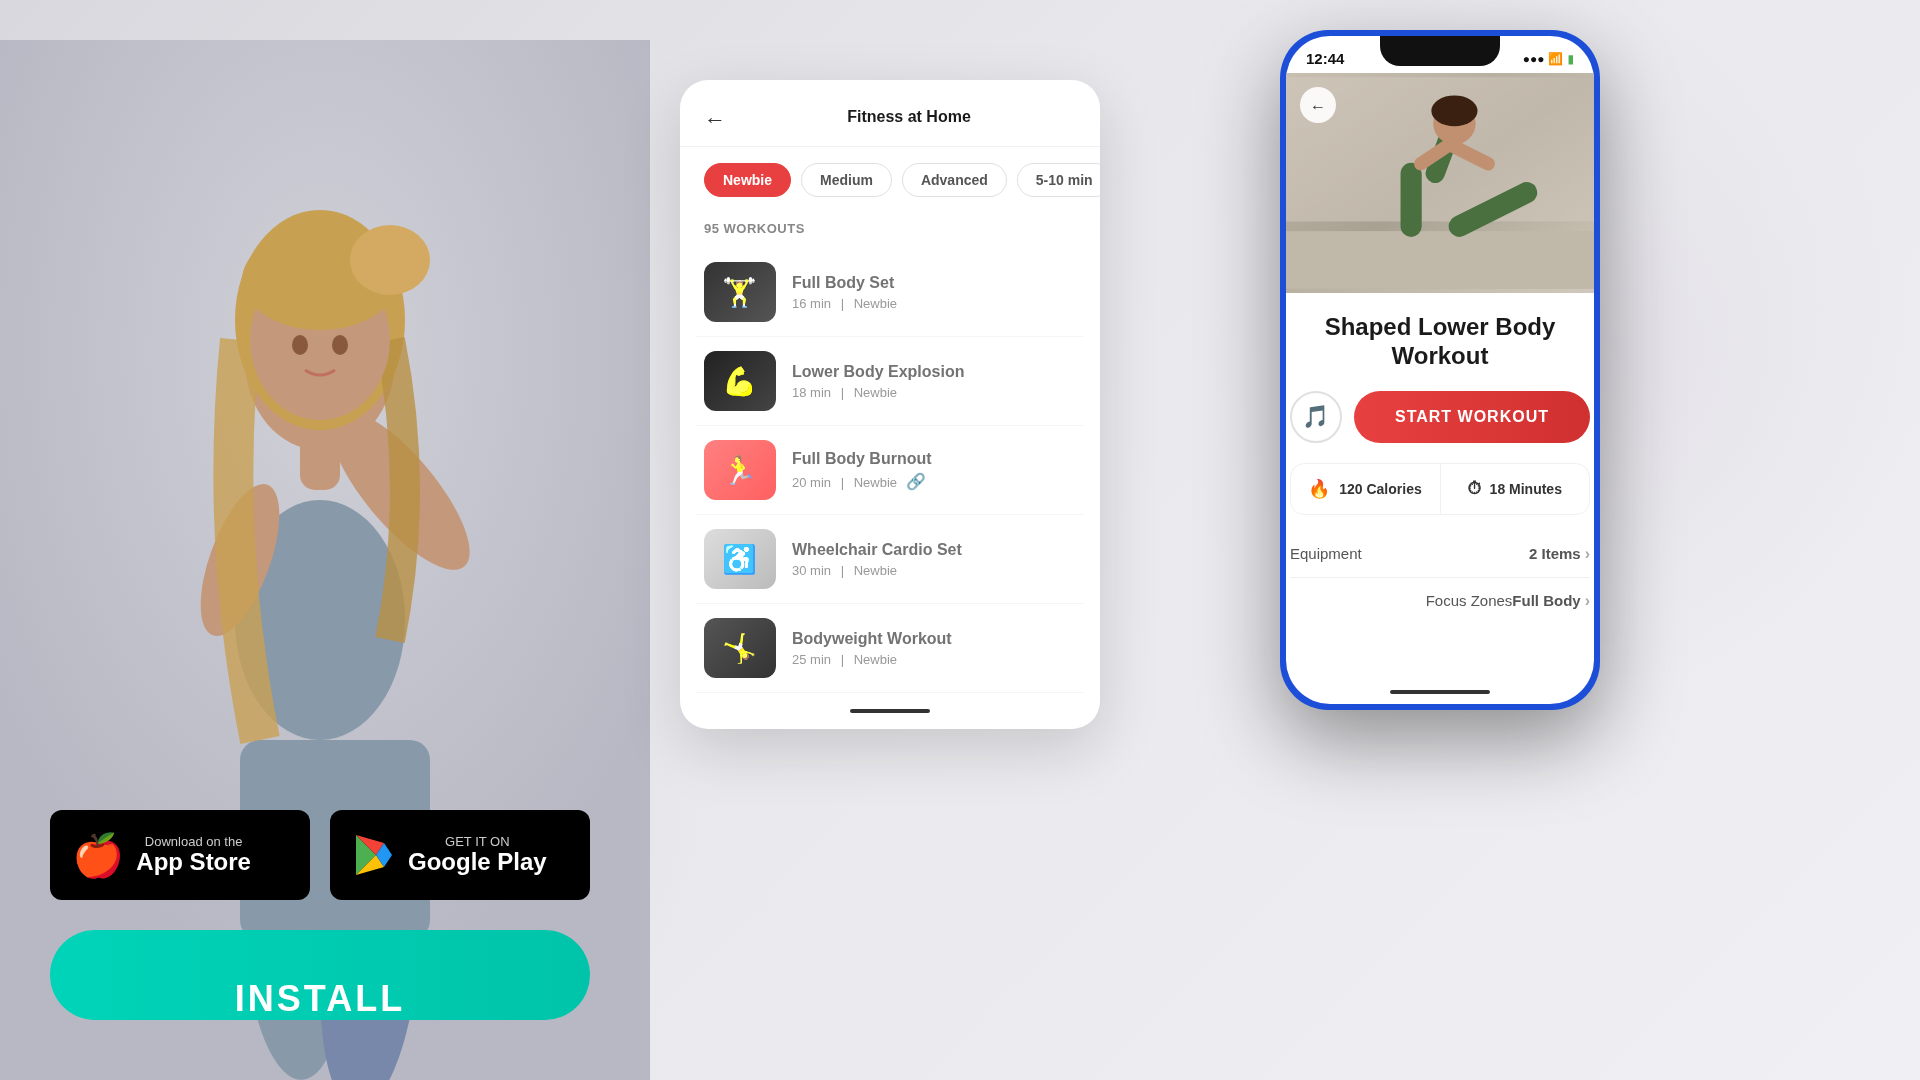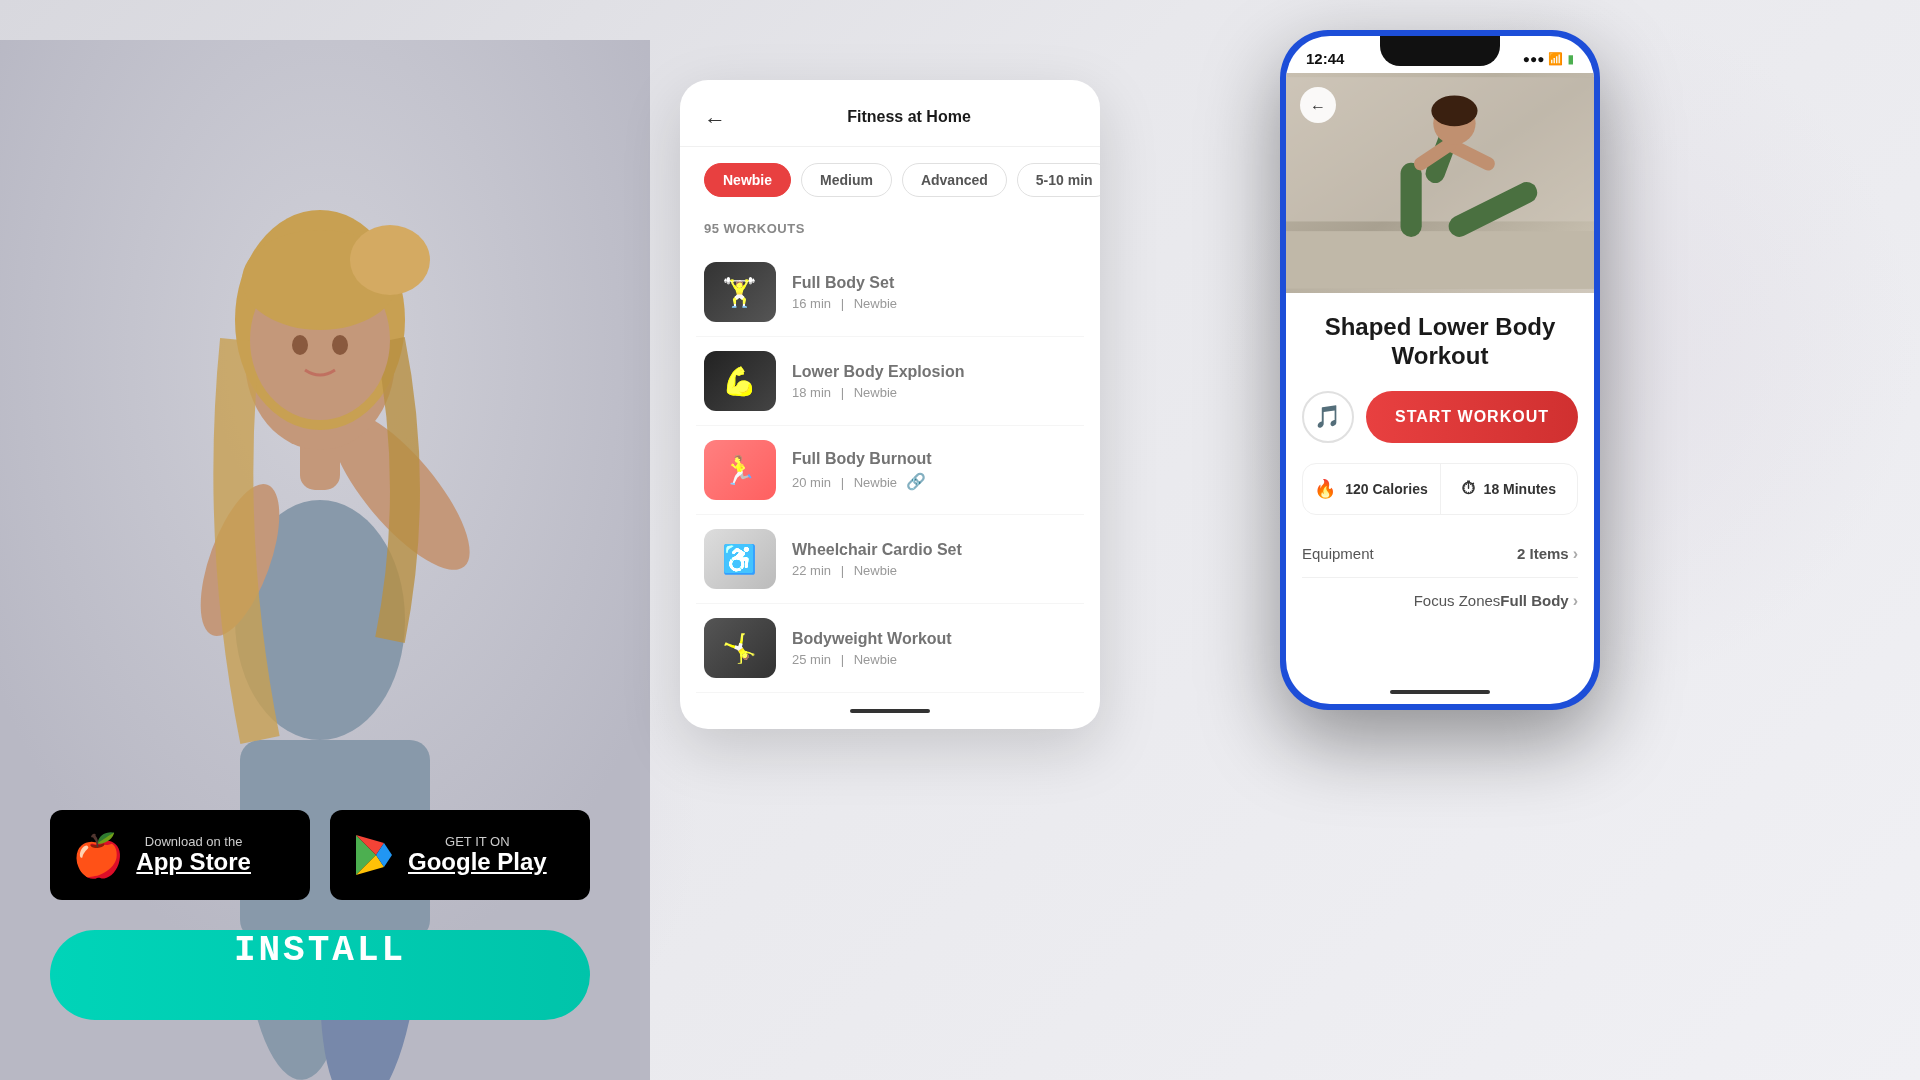--- a/index.html
+++ b/index.html
@@ -56,42 +56,40 @@
       font-size: 13px;
       color: #ccc;
       font-weight: 400;
     }
 
     .store-btn-main {
       font-size: 24px;
       font-weight: 700;
       color: #fff;
       line-height: 1.1;
-      text-decoration: underline;
     }
 
     
     .install-btn {
       position: absolute;
       left: 50px;
       bottom: 60px;
       width: 540px;
       height: 90px;
       background: linear-gradient(90deg, #00d4b8, #00c4aa);
       border: none;
       border-radius: 50px;
       color: #fff;
       font-size: 36px;
       font-weight: 900;
       letter-spacing: 3px;
       cursor: pointer;
       display: flex;
-      align-items: flex-start;
+      align-items: flex-end;
       justify-content: center;
-      font-family: Liberation Mono, monospace;
     }
 
     
     .app-card-fitness {
       position: absolute;
       left: 680px;
       top: 80px;
       width: 420px;
       background: #fff;
       border-radius: 28px;
@@ -319,21 +317,21 @@
       display: flex;
       align-items: center;
       justify-content: center;
       font-size: 16px;
       color: #333;
       cursor: pointer;
     }
 
     
     .phone-content {
-      padding: 20px 16px 16px;
+      padding: 20px 4px 16px;
     }
 
     .phone-workout-title {
       font-size: 24px;
       font-weight: 800;
       color: #1a1a1a;
       text-align: center;
       margin-bottom: 20px;
       line-height: 1.2;
     }
@@ -632,21 +630,21 @@
       </div>
     </div>
 
     <div class="workout-item">
       <div class="workout-thumb thumb-4">
         <span class="thumb-figure">♿</span>
       </div>
       <div class="workout-info">
         <div class="workout-name">Wheelchair Cardio Set</div>
         <div class="workout-meta">
-          <span>22 min</span>
+          <span>30 min</span>
           <span>|</span>
           <span>Newbie</span>
         </div>
       </div>
     </div>
 
     <div class="workout-item">
       <div class="workout-thumb thumb-5">
         <span class="thumb-figure">🤸</span>
       </div>

